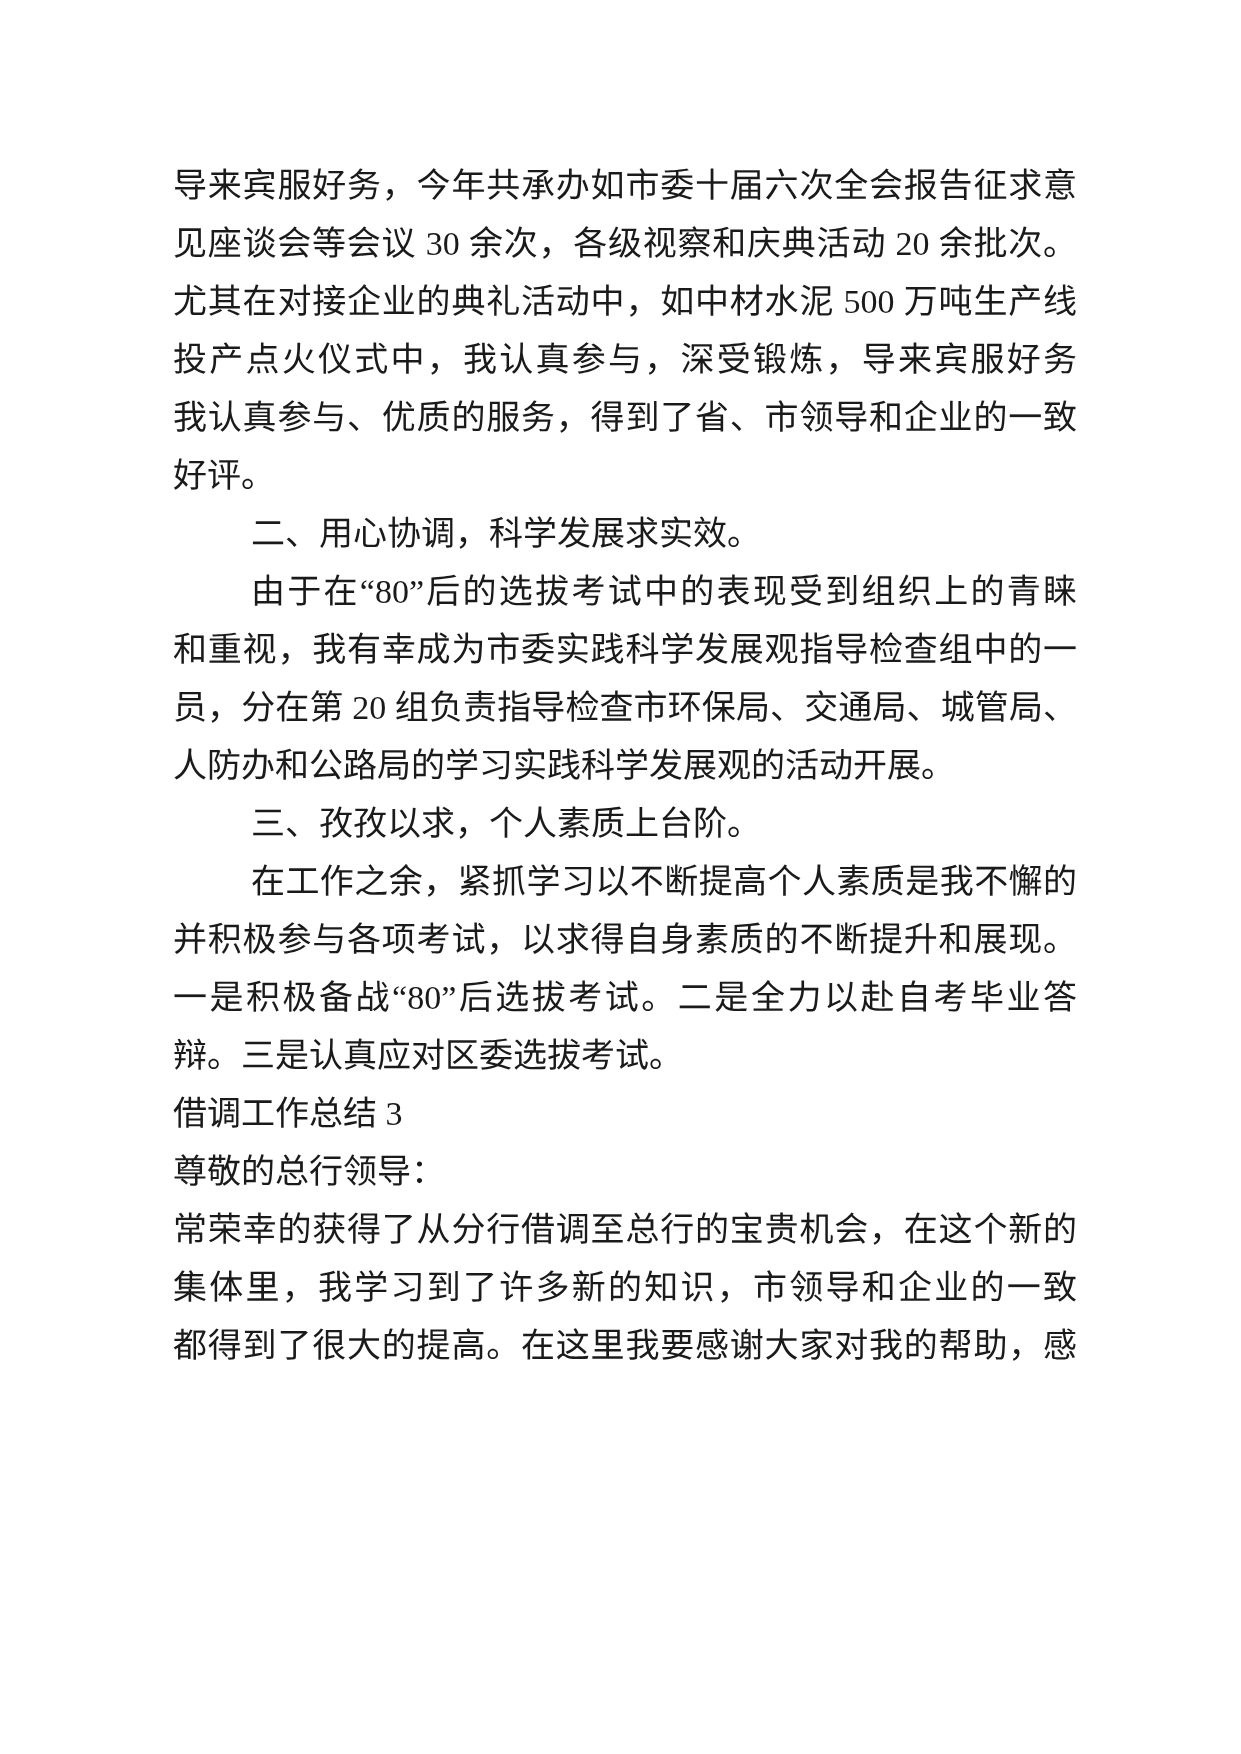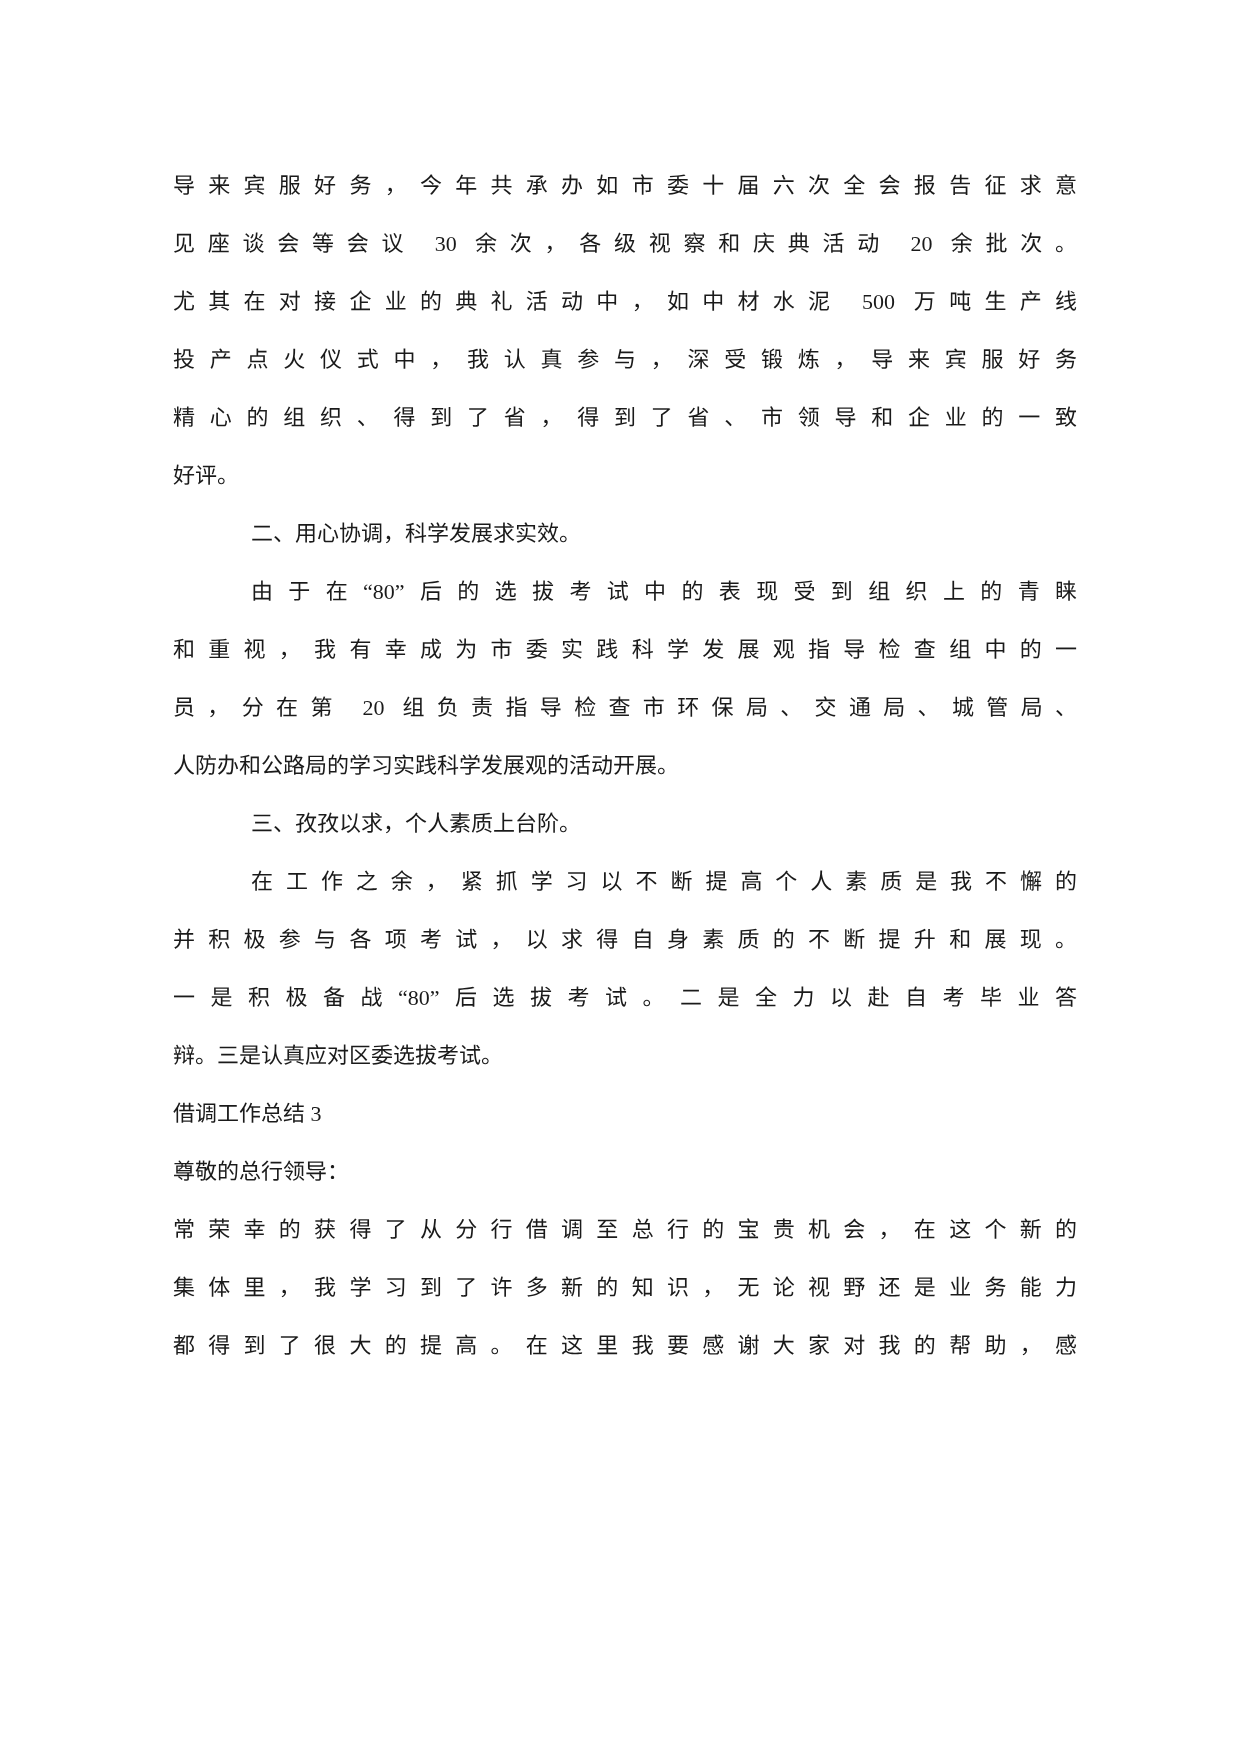--- a/index.html
+++ b/index.html
@@ -14,21 +14,21 @@
     background: #ffffff;
     box-sizing: border-box;
     padding: 157px 164px 0 173px;
     overflow: hidden;
   }
   .doc-body {
     width: 100%;
   }
   .line {
     font-family: "Liberation Serif", "DejaVu Serif", serif;
-    font-size: 22px;
+    font-size: 34px;
     line-height: 58px;
     height: 58px;
     color: #1a1a1a;
     white-space: normal;
     text-align: justify;
     text-align-last: justify;
     text-justify: inter-character;
     overflow: hidden;
   }
   .line.noexpand {
@@ -41,31 +41,31 @@
 </style>
 </head>
 <body>
 
 <div class="page" style="background: rgb(255, 255, 255);">
   <div class="doc-body" style="color: rgb(26, 26, 26);">
       <div class="line">导来宾服好务，今年共承办如市委十届六次全会报告征求意</div>
       <div class="line">见座谈会等会议 30 余次，各级视察和庆典活动 20 余批次。</div>
       <div class="line">尤其在对接企业的典礼活动中，如中材水泥 500 万吨生产线</div>
       <div class="line">投产点火仪式中，我认真参与，深受锻炼，导来宾服好务</div>
-      <div class="line">精心的组织、得到了省，得到了省、市领导和企业的一致</div>
+      <div class="line">我认真参与、优质的服务，得到了省、市领导和企业的一致</div>
       <div class="line noexpand">好评。</div>
       <div class="line indent noexpand">二、用心协调，科学发展求实效。</div>
       <div class="line indent">由于在“80”后的选拔考试中的表现受到组织上的青睐</div>
       <div class="line">和重视，我有幸成为市委实践科学发展观指导检查组中的一</div>
       <div class="line">员，分在第 20 组负责指导检查市环保局、交通局、城管局、</div>
       <div class="line noexpand">人防办和公路局的学习实践科学发展观的活动开展。</div>
       <div class="line indent noexpand">三、孜孜以求，个人素质上台阶。</div>
       <div class="line indent">在工作之余，紧抓学习以不断提高个人素质是我不懈的</div>
       <div class="line">并积极参与各项考试，以求得自身素质的不断提升和展现。</div>
       <div class="line">一是积极备战“80”后选拔考试。二是全力以赴自考毕业答</div>
       <div class="line noexpand">辩。三是认真应对区委选拔考试。</div>
       <div class="line noexpand">借调工作总结 3</div>
       <div class="line noexpand">尊敬的总行领导：</div>
       <div class="line">常荣幸的获得了从分行借调至总行的宝贵机会，在这个新的</div>
-      <div class="line">集体里，我学习到了许多新的知识，无论视野还是业务能力</div>
+      <div class="line">集体里，我学习到了许多新的知识，市领导和企业的一致</div>
       <div class="line">都得到了很大的提高。在这里我要感谢大家对我的帮助，感</div>
     </div>
 </div>
 
 </body></html>

